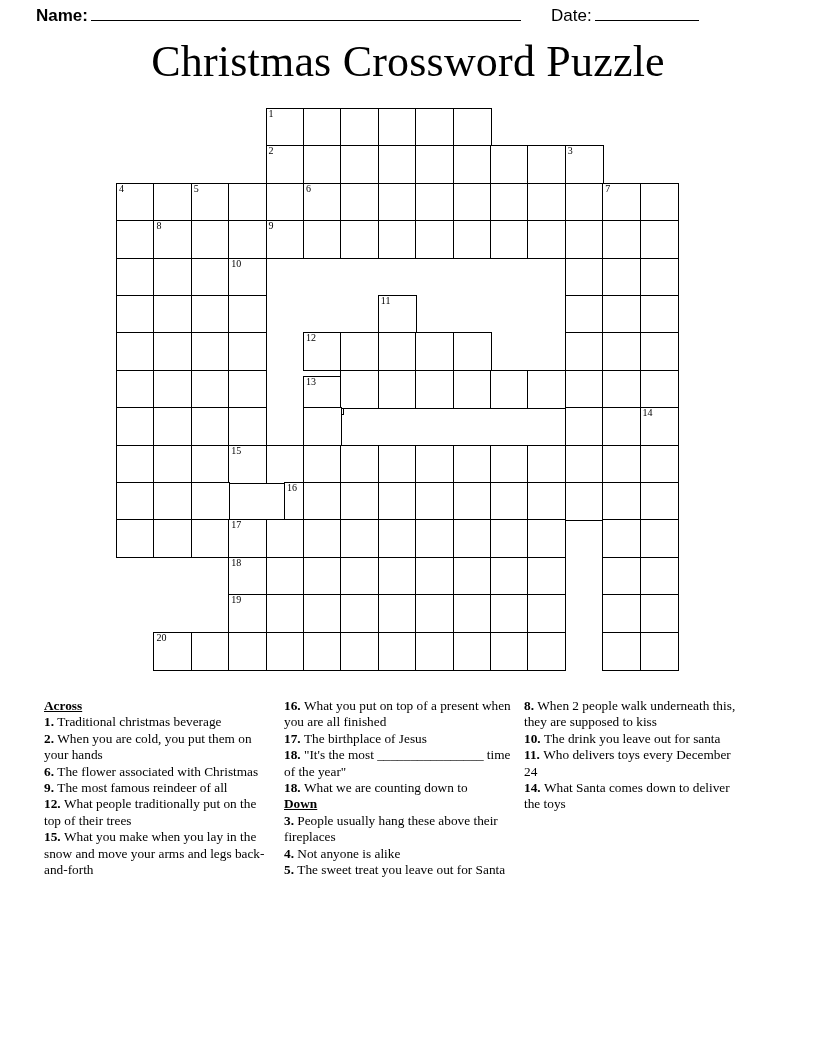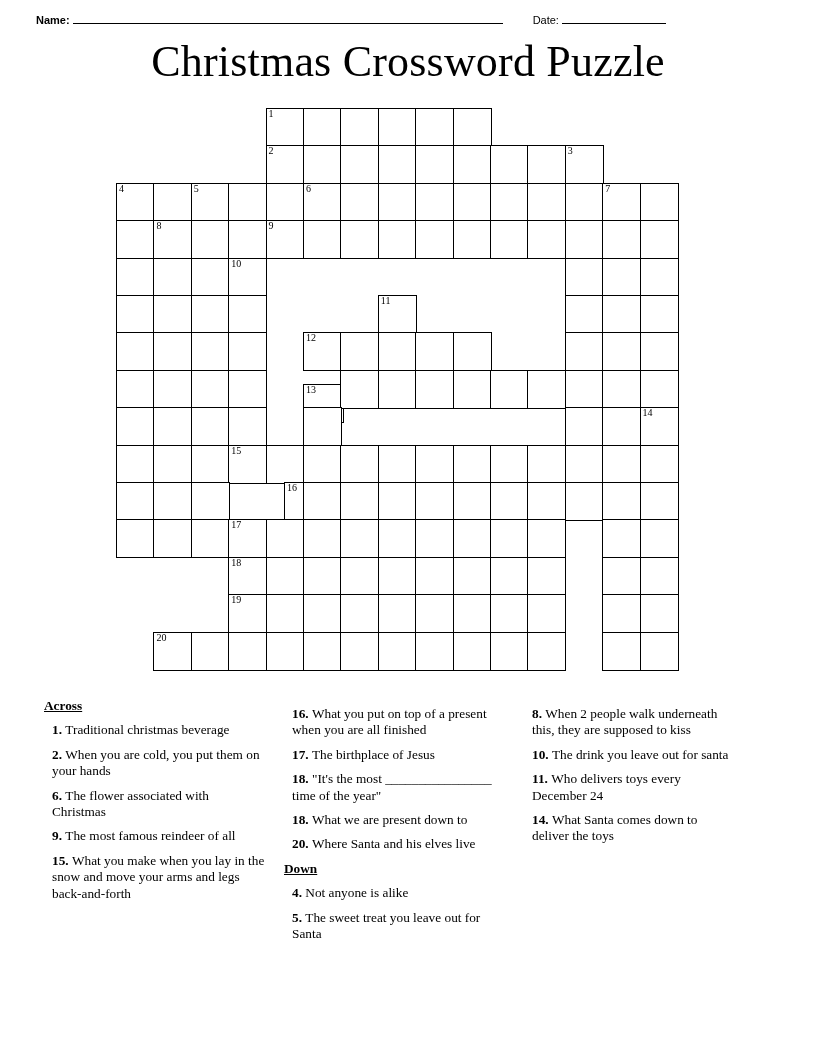--- a/index.html
+++ b/index.html
@@ -23,21 +23,21 @@
   
   .header-line {
     position: absolute;
     top: 0px;
     left: 36px;
     width: 744px;
     height: 26px;
     display: flex;
     align-items: flex-end;
     font-family: "Liberation Sans", sans-serif;
-    font-size: 11px;
+    font-size: 17px;
     letter-spacing: 0px;
   }
   .header-name {
     display: flex;
     align-items: baseline;
     white-space: pre;
   }
   .header-name .lbl { font-weight: bold; }
   .header-rule-long {
     display: inline-block;
@@ -117,21 +117,21 @@
     box-sizing: border-box;
   }
   .clue-col.col2 { width: 240px; }
   .clue-col.col3 { width: 230px; }
   .sec-head {
     font-weight: bold;
     text-decoration: underline;
     margin-bottom: 0px;
   }
   .clue {
-    margin: 8px;
+    margin: 0;
     text-indent: 0;
   }
   .clue b { font-weight: bold; }
 </style>
 </head>
 <body>
 
 <div class="page">
 
   <div class="header-line">
@@ -241,21 +241,21 @@
       <div class="cell" style="left: 261.8px; top: 224.4px;"></div>
       <div class="cell" style="left: 299.2px; top: 224.4px;"></div>
       <div class="cell" style="left: 336.6px; top: 224.4px;"></div>
       <div class="cell" style="left: 448.8px; top: 224.4px;"></div>
       <div class="cell" style="left: 486.2px; top: 224.4px;"></div>
       <div class="cell" style="left: 523.6px; top: 224.4px;"></div>
       <div class="cell" style="left: 0px; top: 261.8px;"></div>
       <div class="cell" style="left: 37.4px; top: 261.8px;"></div>
       <div class="cell" style="left: 74.8px; top: 261.8px;"></div>
       <div class="cell" style="left: 112.2px; top: 261.8px;"></div>
-      <div class="cell" style="left: 187px; top: 276px; padding-left: 39px;">
+      <div class="cell" style="left: 187px; top: 268px; padding-left: 39px;">
         <span class="num">13</span>
       </div>
       <div class="cell" style="left: 224.4px; top: 261.8px;"></div>
       <div class="cell" style="left: 261.8px; top: 261.8px;"></div>
       <div class="cell" style="left: 299.2px; top: 261.8px;"></div>
       <div class="cell" style="left: 336.6px; top: 261.8px;"></div>
       <div class="cell" style="left: 374px; top: 261.8px;"></div>
       <div class="cell" style="left: 411.4px; top: 261.8px;"></div>
       <div class="cell" style="left: 448.8px; top: 261.8px;"></div>
       <div class="cell" style="left: 486.2px; top: 261.8px;"></div>
@@ -362,29 +362,30 @@
       <div class="cell" style="left: 523.6px; top: 523.6px;"></div>
     </div>
 
   <div id="clues">
     <div class="clue-col col1">
         <div class="sec-head">Across</div>
         <div class="clue"><b>1. </b><span>Traditional christmas beverage</span></div>
         <div class="clue"><b>2. </b><span>When you are cold, you put them on your hands</span></div>
         <div class="clue"><b>6. </b><span>The flower associated with Christmas</span></div>
         <div class="clue"><b>9. </b><span>The most famous reindeer of all</span></div>
+        <div class="clue"><b>12. </b><span>What people traditionally put on the top of their trees</span></div>
         <div class="clue"><b>15. </b><span>What you make when you lay in the snow and move your arms and legs back-and-forth</span></div>
       </div>
     <div class="clue-col col2">
         <div class="clue"><b>16. </b><span>What you put on top of a present when you are all finished</span></div>
         <div class="clue"><b>17. </b><span>The birthplace of Jesus</span></div>
         <div class="clue"><b>18. </b><span>"It's the most ________________ time of the year"</span></div>
-        <div class="clue"><b>18. </b><span>What we are present down to</span></div>
-        <div class="clue"><b>20. </b><span>Where Santa and his elves live</span></div>
+        <div class="clue"><b>18. </b><span>What we are counting down to</span></div>
         <div class="sec-head">Down</div>
+        <div class="clue"><b>3. </b><span>People usually hang these above their fireplaces</span></div>
         <div class="clue"><b>4. </b><span>Not anyone is alike</span></div>
         <div class="clue"><b>5. </b><span>The sweet treat you leave out for Santa</span></div>
       </div>
     <div class="clue-col col3">
         <div class="clue"><b>8. </b><span>When 2 people walk underneath this, they are supposed to kiss</span></div>
         <div class="clue"><b>10. </b><span>The drink you leave out for santa</span></div>
         <div class="clue"><b>11. </b><span>Who delivers toys every December 24</span></div>
         <div class="clue"><b>14. </b><span>What Santa comes down to deliver the toys</span></div>
       </div>
   </div>

